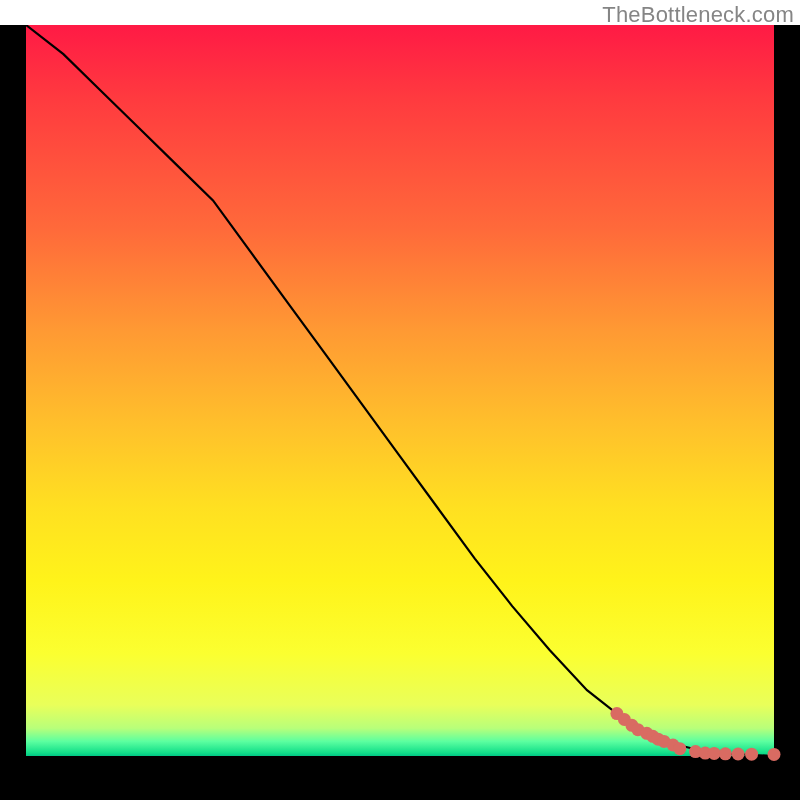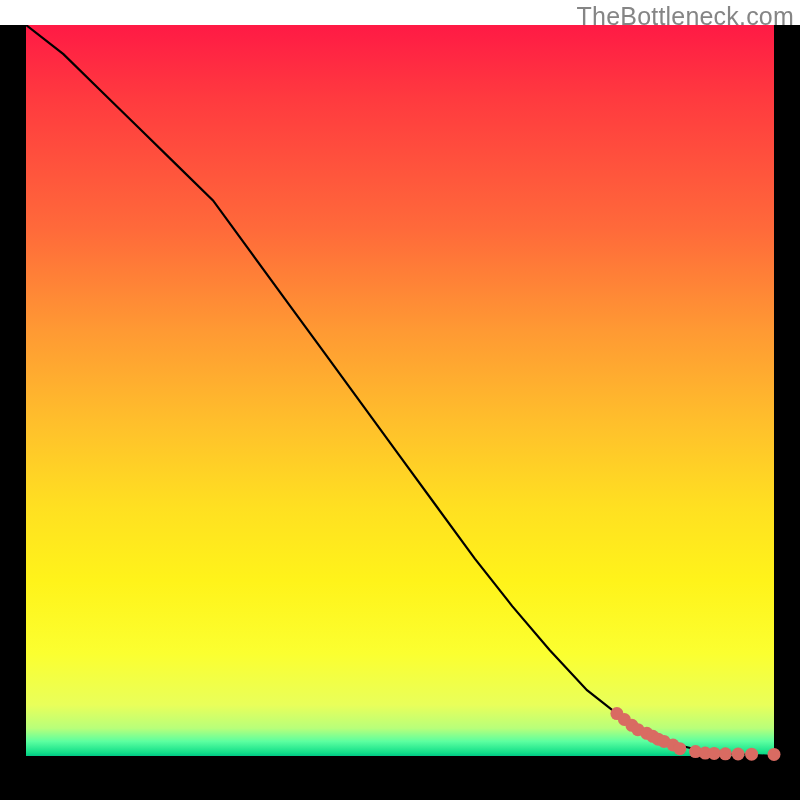--- a/index.html
+++ b/index.html
@@ -11,21 +11,21 @@
   .stage {
     position: relative;
     width: 800px;
     height: 800px;
     overflow: hidden;
   }
   .watermark {
     position: absolute;
     top: 2px;
     right: 6px;
-    font-size: 25px;
+    font-size: 22px;
     color: #858585;
     font-family: Arial, sans-serif;
     letter-spacing: 0.2px;
     z-index: 10;
   }
   .plot {
     position: absolute;
     left: 0;
     top: 25px;
     width: 800px;

